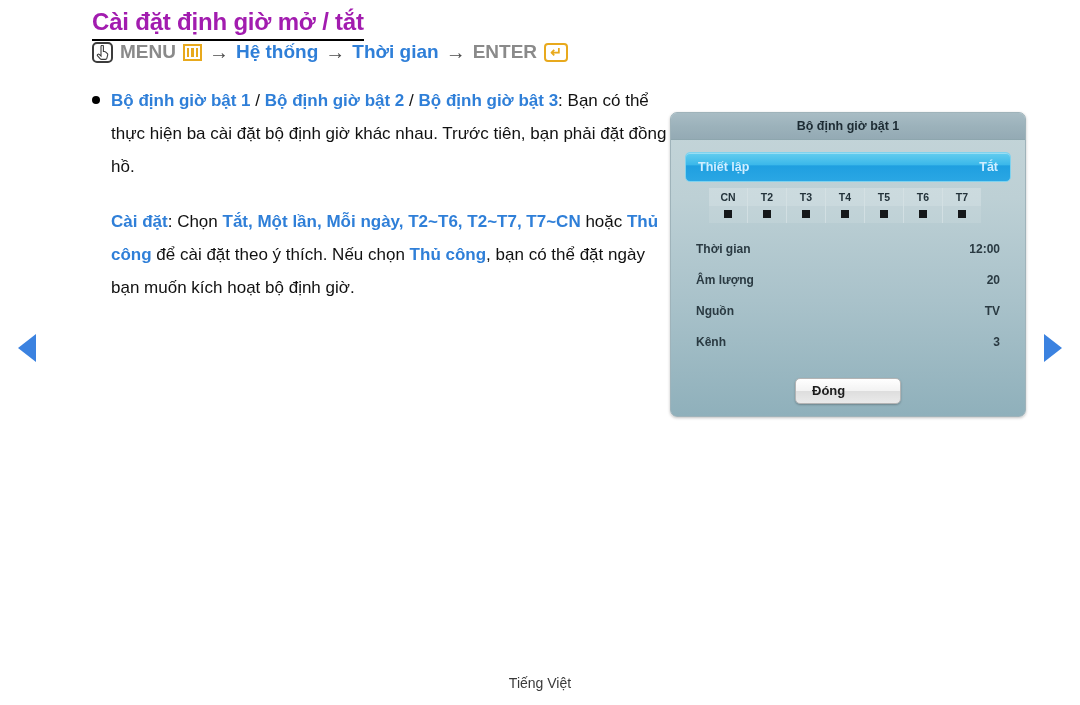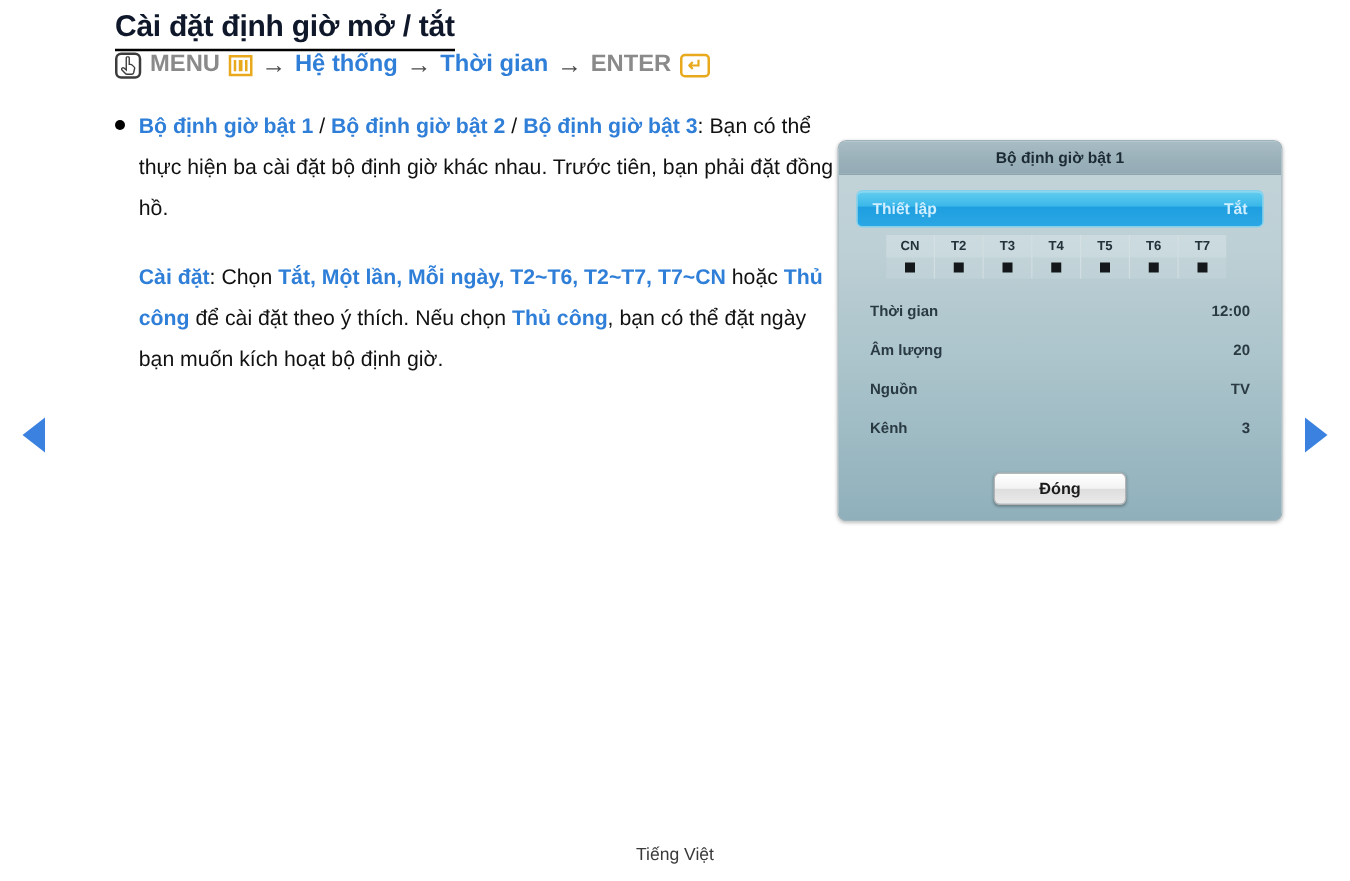--- a/index.html
+++ b/index.html
@@ -41,21 +41,21 @@
   .content {
     position: absolute;
     left: 92px;
     top: 8px;
     width: 580px;
   }
 
   .page-title {
     font-size: 24px;
     font-weight: bold;
-    color: #0f172a;
+    color: #a21caf;
     display: inline-block;
     border-bottom: 2px solid #000;
     padding-bottom: 3px;
     line-height: 1.15;
     margin: 0;
     letter-spacing: -0.2px;
   }
 
   
   .breadcrumb {
@@ -243,21 +243,20 @@
   }
   .tv-close-btn {
     min-width: 72px;
     padding: 4px 16px 5px 16px;
     border-radius: 5px;
     background: linear-gradient(to bottom, #ffffff 0%, #f3f3f3 48%, #dedede 52%, #eaeaea 100%);
     border: 1px solid #b4b4b4;
     color: #1c1c1c;
     font-size: 13px;
     font-weight: bold;
-    text-align: center;
     box-shadow: 0 1px 2px rgba(0,0,0,0.25);
     cursor: pointer;
   }
 
   
   .page-footer {
     position: absolute;
     left: 0;
     right: 0;
     bottom: 14px;

